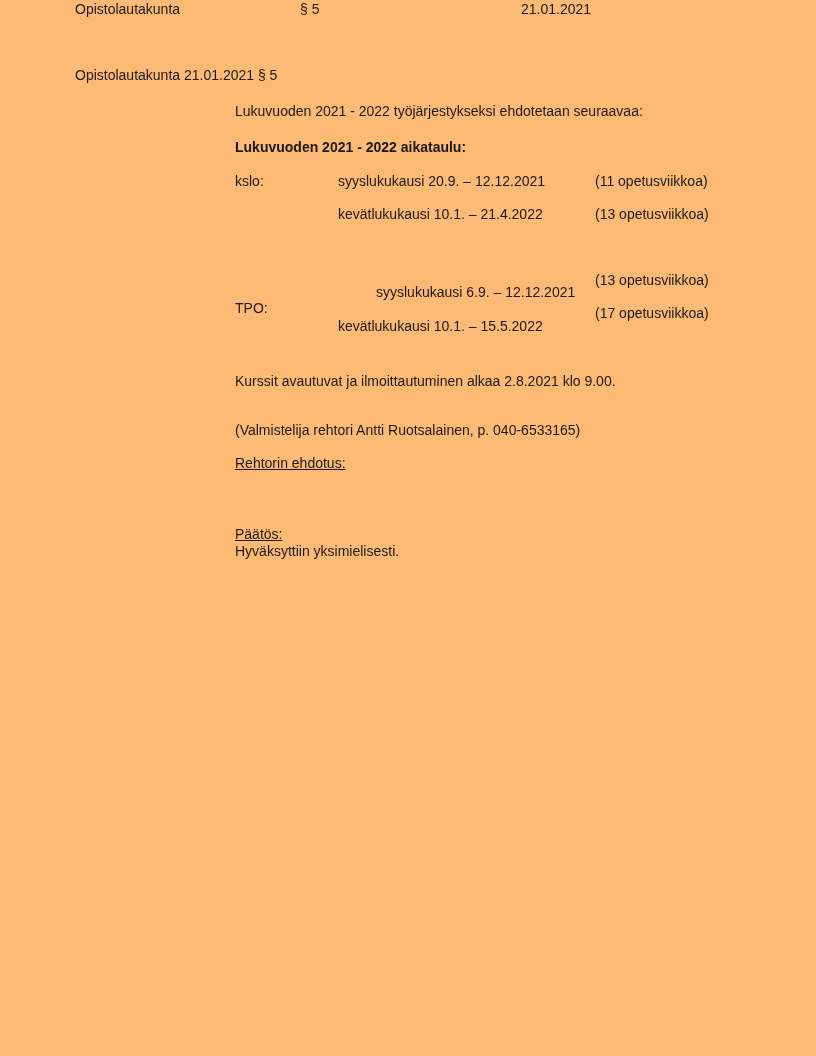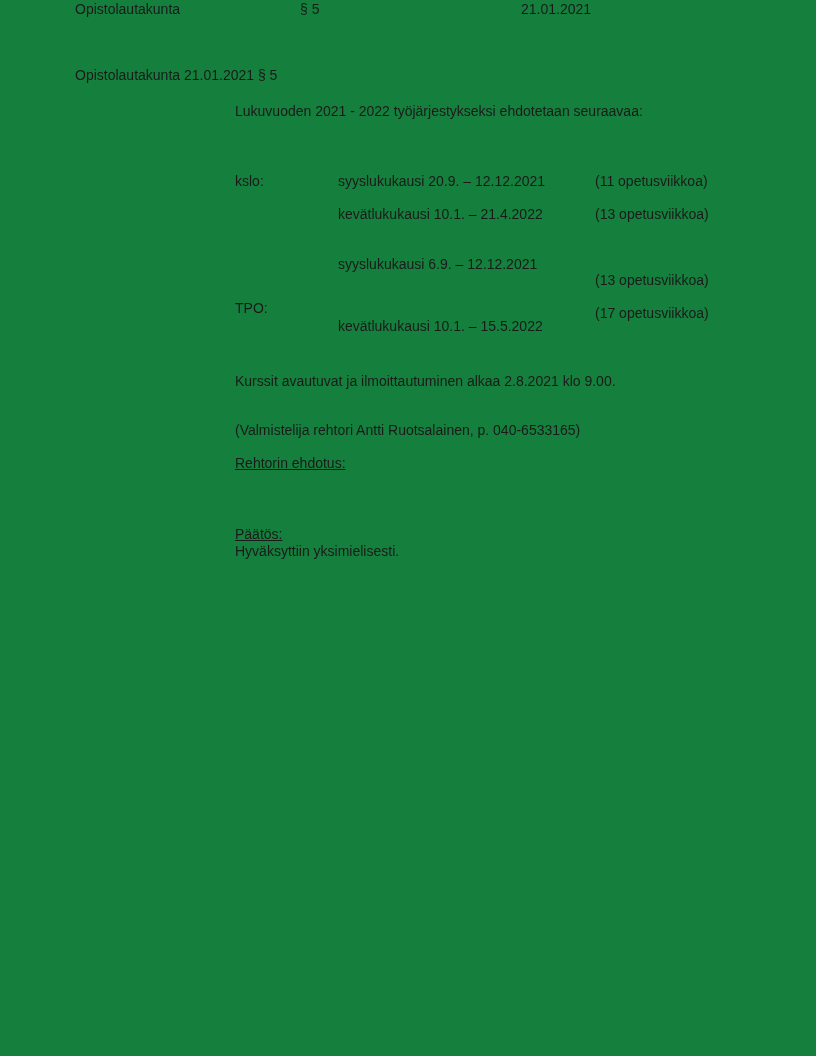--- a/index.html
+++ b/index.html
@@ -1,21 +1,21 @@
 <!DOCTYPE html>
 <html><head>
 <meta charset="utf-8">
 <style>
   * { margin: 0; padding: 0; box-sizing: border-box; }
   html, body { background: #ffffff; }
   .page {
     position: relative;
     width: 816px;
     height: 1056px;
-    background: #15803d;
+    background: #fdba74;
     font-family: "Liberation Sans", "DejaVu Sans", sans-serif;
     font-size: 14px;
     color: #1a1a1a;
     overflow: hidden;
   }
   .abs { position: absolute; white-space: nowrap; }
   .bold { font-weight: bold; }
   .underline { text-decoration: underline; }
   .wrap {
     white-space: normal;
@@ -38,36 +38,37 @@
     <span class="abs hdr-committee" style="top:1px;">Opistolautakunta</span>
     <span class="abs hdr-section" style="top:1px;">§ 5</span>
     <span class="abs hdr-date" style="top:1px;">21.01.2021</span>
   </div>
 
 
   <div class="abs hdr-committee" style="top:67px;">Opistolautakunta 21.01.2021 § 5</div>
 
   <div class="abs indent" style="top:103px;">Lukuvuoden 2021 - 2022 työjärjestykseksi ehdotetaan seuraavaa:</div>
 
+  <div class="abs indent bold" style="top:139px;">Lukuvuoden 2021 - 2022 aikataulu:</div>
 
   <div>
     <span class="abs indent" style="top:173px;">kslo:</span>
     <span class="abs col-term" style="top:173px;">syyslukukausi 20.9. – 12.12.2021</span>
     <span class="abs col-weeks" style="top:173px;">(11 opetusviikkoa)</span>
   </div>
 
   <div>
     <span class="abs indent" style="top:206px;"></span>
     <span class="abs col-term" style="top:206px;">kevätlukukausi 10.1. – 21.4.2022</span>
     <span class="abs col-weeks" style="top:206px;">(13 opetusviikkoa)</span>
   </div>
 
   <div>
     <span class="abs indent" style="top:272px;margin-top:28px;">TPO:</span>
-    <span class="abs col-term" style="top:256px;">syyslukukausi 6.9. – 12.12.2021</span>
+    <span class="abs col-term" style="top:284px;margin-left:38px;">syyslukukausi 6.9. – 12.12.2021</span>
     <span class="abs col-weeks" style="top:272px;">(13 opetusviikkoa)</span>
   </div>
 
   <div>
     <span class="abs indent" style="top:305px;"></span>
     <span class="abs col-term" style="top:318px;">kevätlukukausi 10.1. – 15.5.2022</span>
     <span class="abs col-weeks" style="top:305px;">(17 opetusviikkoa)</span>
   </div>
 
   <div class="abs indent" style="top:373px;">Kurssit avautuvat ja ilmoittautuminen alkaa 2.8.2021 klo 9.00.</div>

